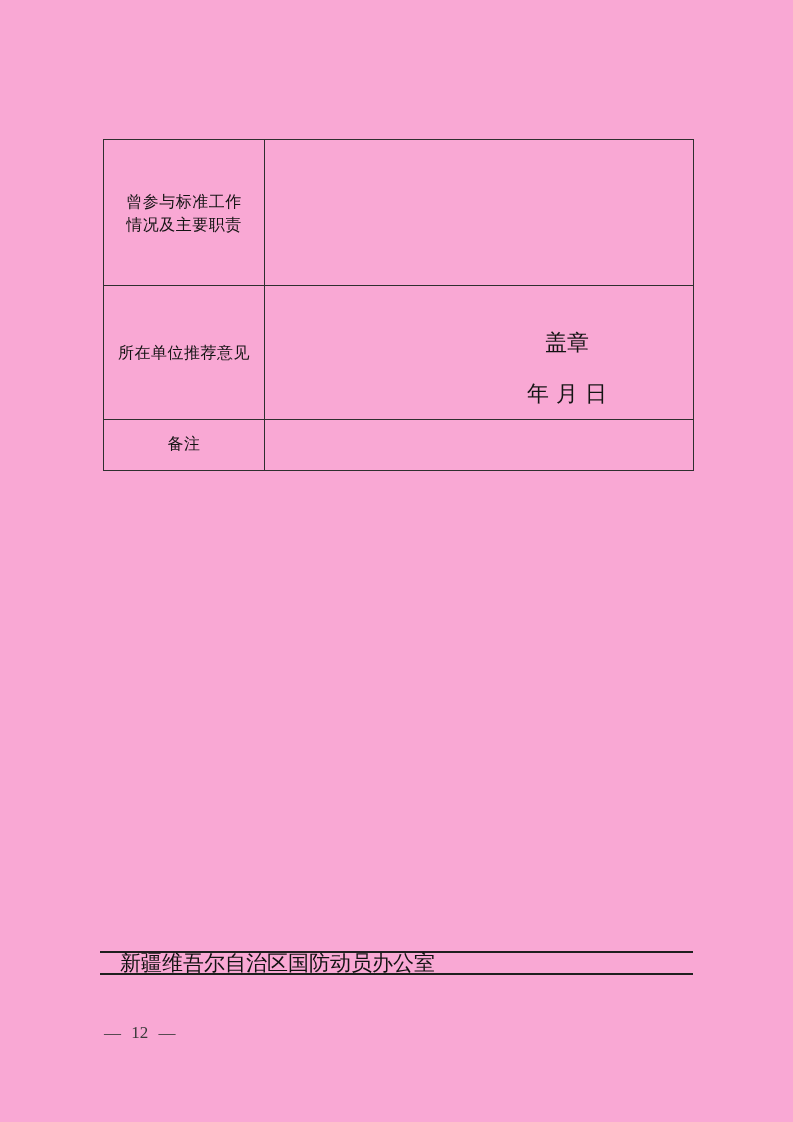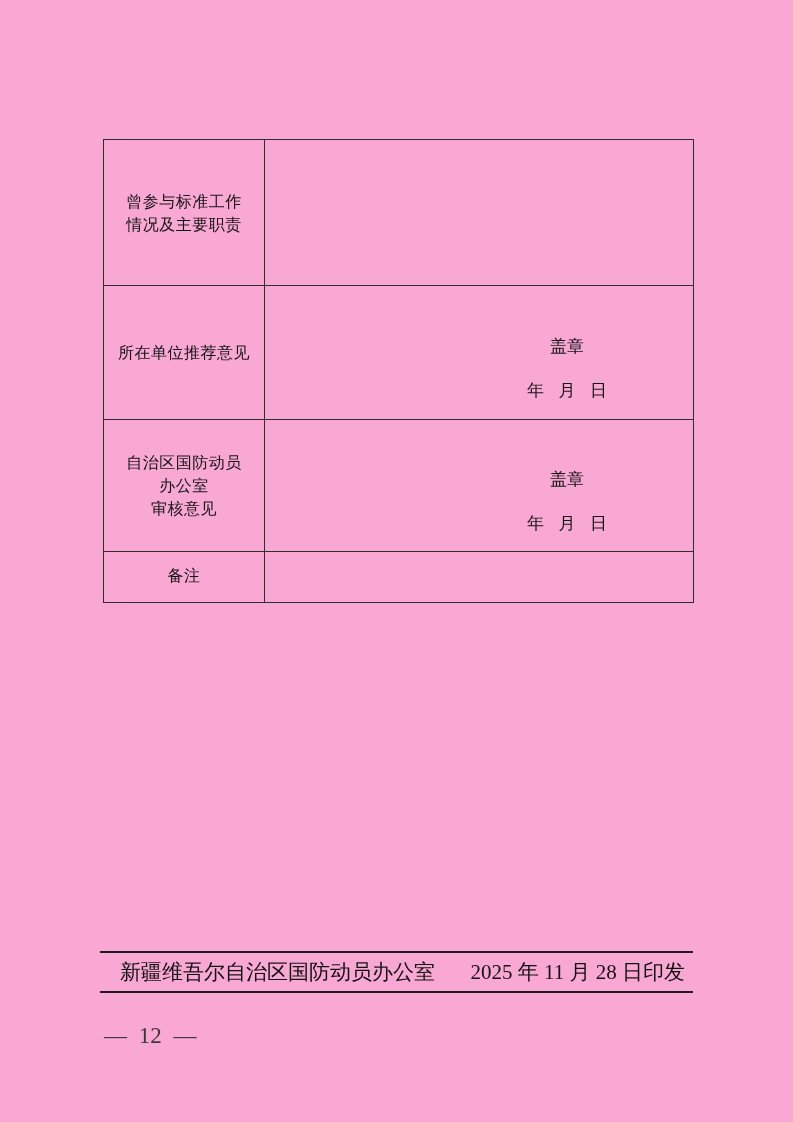--- a/index.html
+++ b/index.html
@@ -48,55 +48,55 @@
   
   .stamp {
     position: relative;
     top: 16px;
     margin-left: 262px;
     width: 80px;
     display: flex;
     flex-direction: column;
     align-items: center;
     gap: 21px;
-    font-size: 17px;
+    font-size: 22px;
     color: #141414;
   }
   .stamp .date-line {
     width: 80px;
     display: flex;
     justify-content: space-between;
   }
 
   
   .footer-band {
     position: absolute;
     left: 100px;
     top: 951px;
     width: 593px;
-    height: 42px;
+    height: 24px;
     border-top: 2px solid #1f1f1f;
     border-bottom: 2px solid #1f1f1f;
     display: flex;
     align-items: center;
     justify-content: space-between;
     padding: 0 8px 0 20px;
     font-family: "Liberation Serif", serif;
     font-size: 21px;
     color: #111111;
     white-space: nowrap;
   }
 
   
   .page-number {
     position: absolute;
     left: 104px;
     top: 1023px;
     font-family: "Liberation Serif", serif;
-    font-size: 23px;
+    font-size: 17px;
     color: #3a3a3a;
     word-spacing: 6px;
     white-space: pre;
   }
 </style>
 </head>
 <body>
 
 <div class="page">
 
@@ -117,42 +117,26 @@
           <div class="stamp">
             <div>盖章</div>
             <div class="date-line">
               <span>年</span>
               <span>月</span>
               <span>日</span>
             </div>
           </div>
         </td>
       </tr>
-      <tr class="r6">
-        <td class="label-cell">自治区国防动员
-办公室
-审核意见</td>
-        <td>
-          <div class="stamp">
-            <div>盖章</div>
-            <div class="date-line">
-              <span>年</span>
-              <span>月</span>
-              <span>日</span>
-            </div>
-          </div>
-        </td>
-      </tr>
       <tr class="r7">
         <td class="label-cell">备注</td>
         <td></td>
       </tr>
     </tbody>
   </table>
 
   <div class="footer-band">
     <span>新疆维吾尔自治区国防动员办公室</span>
-    <span>2025 年 11 月 28 日印发</span>
   </div>
 
   <div class="page-number">— 12 —</div>
 
 </div>
 
 </body></html>

